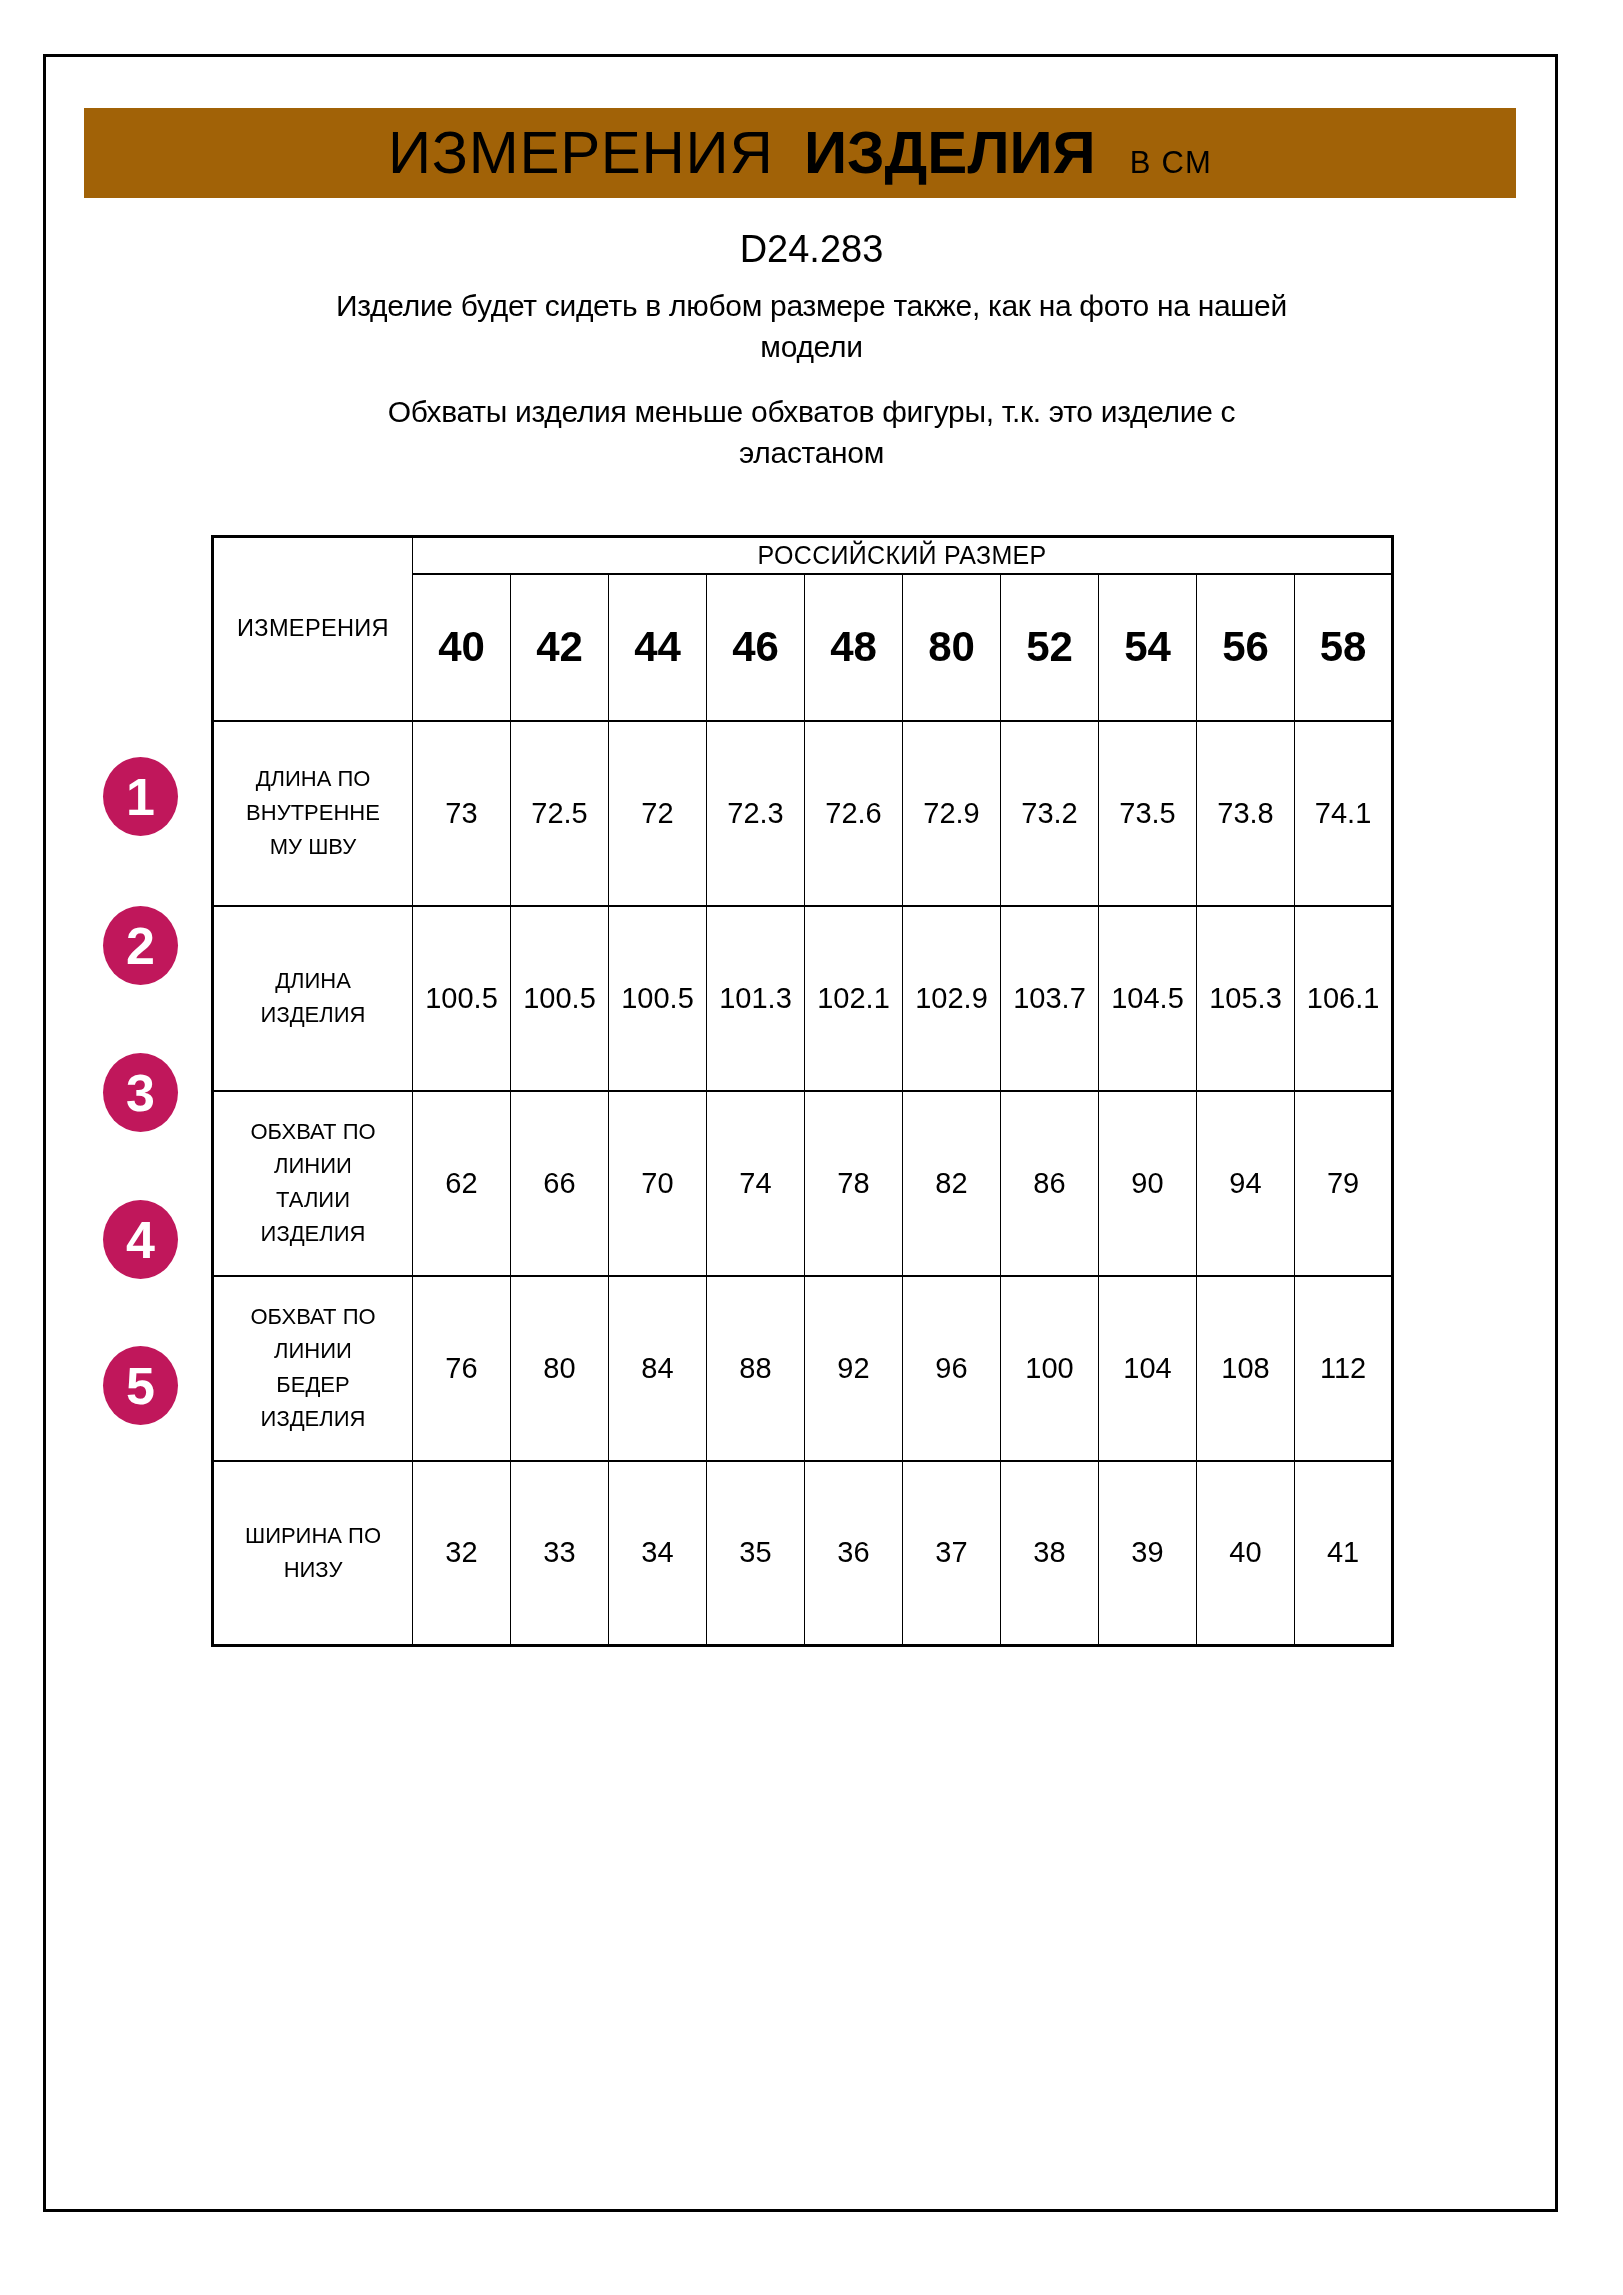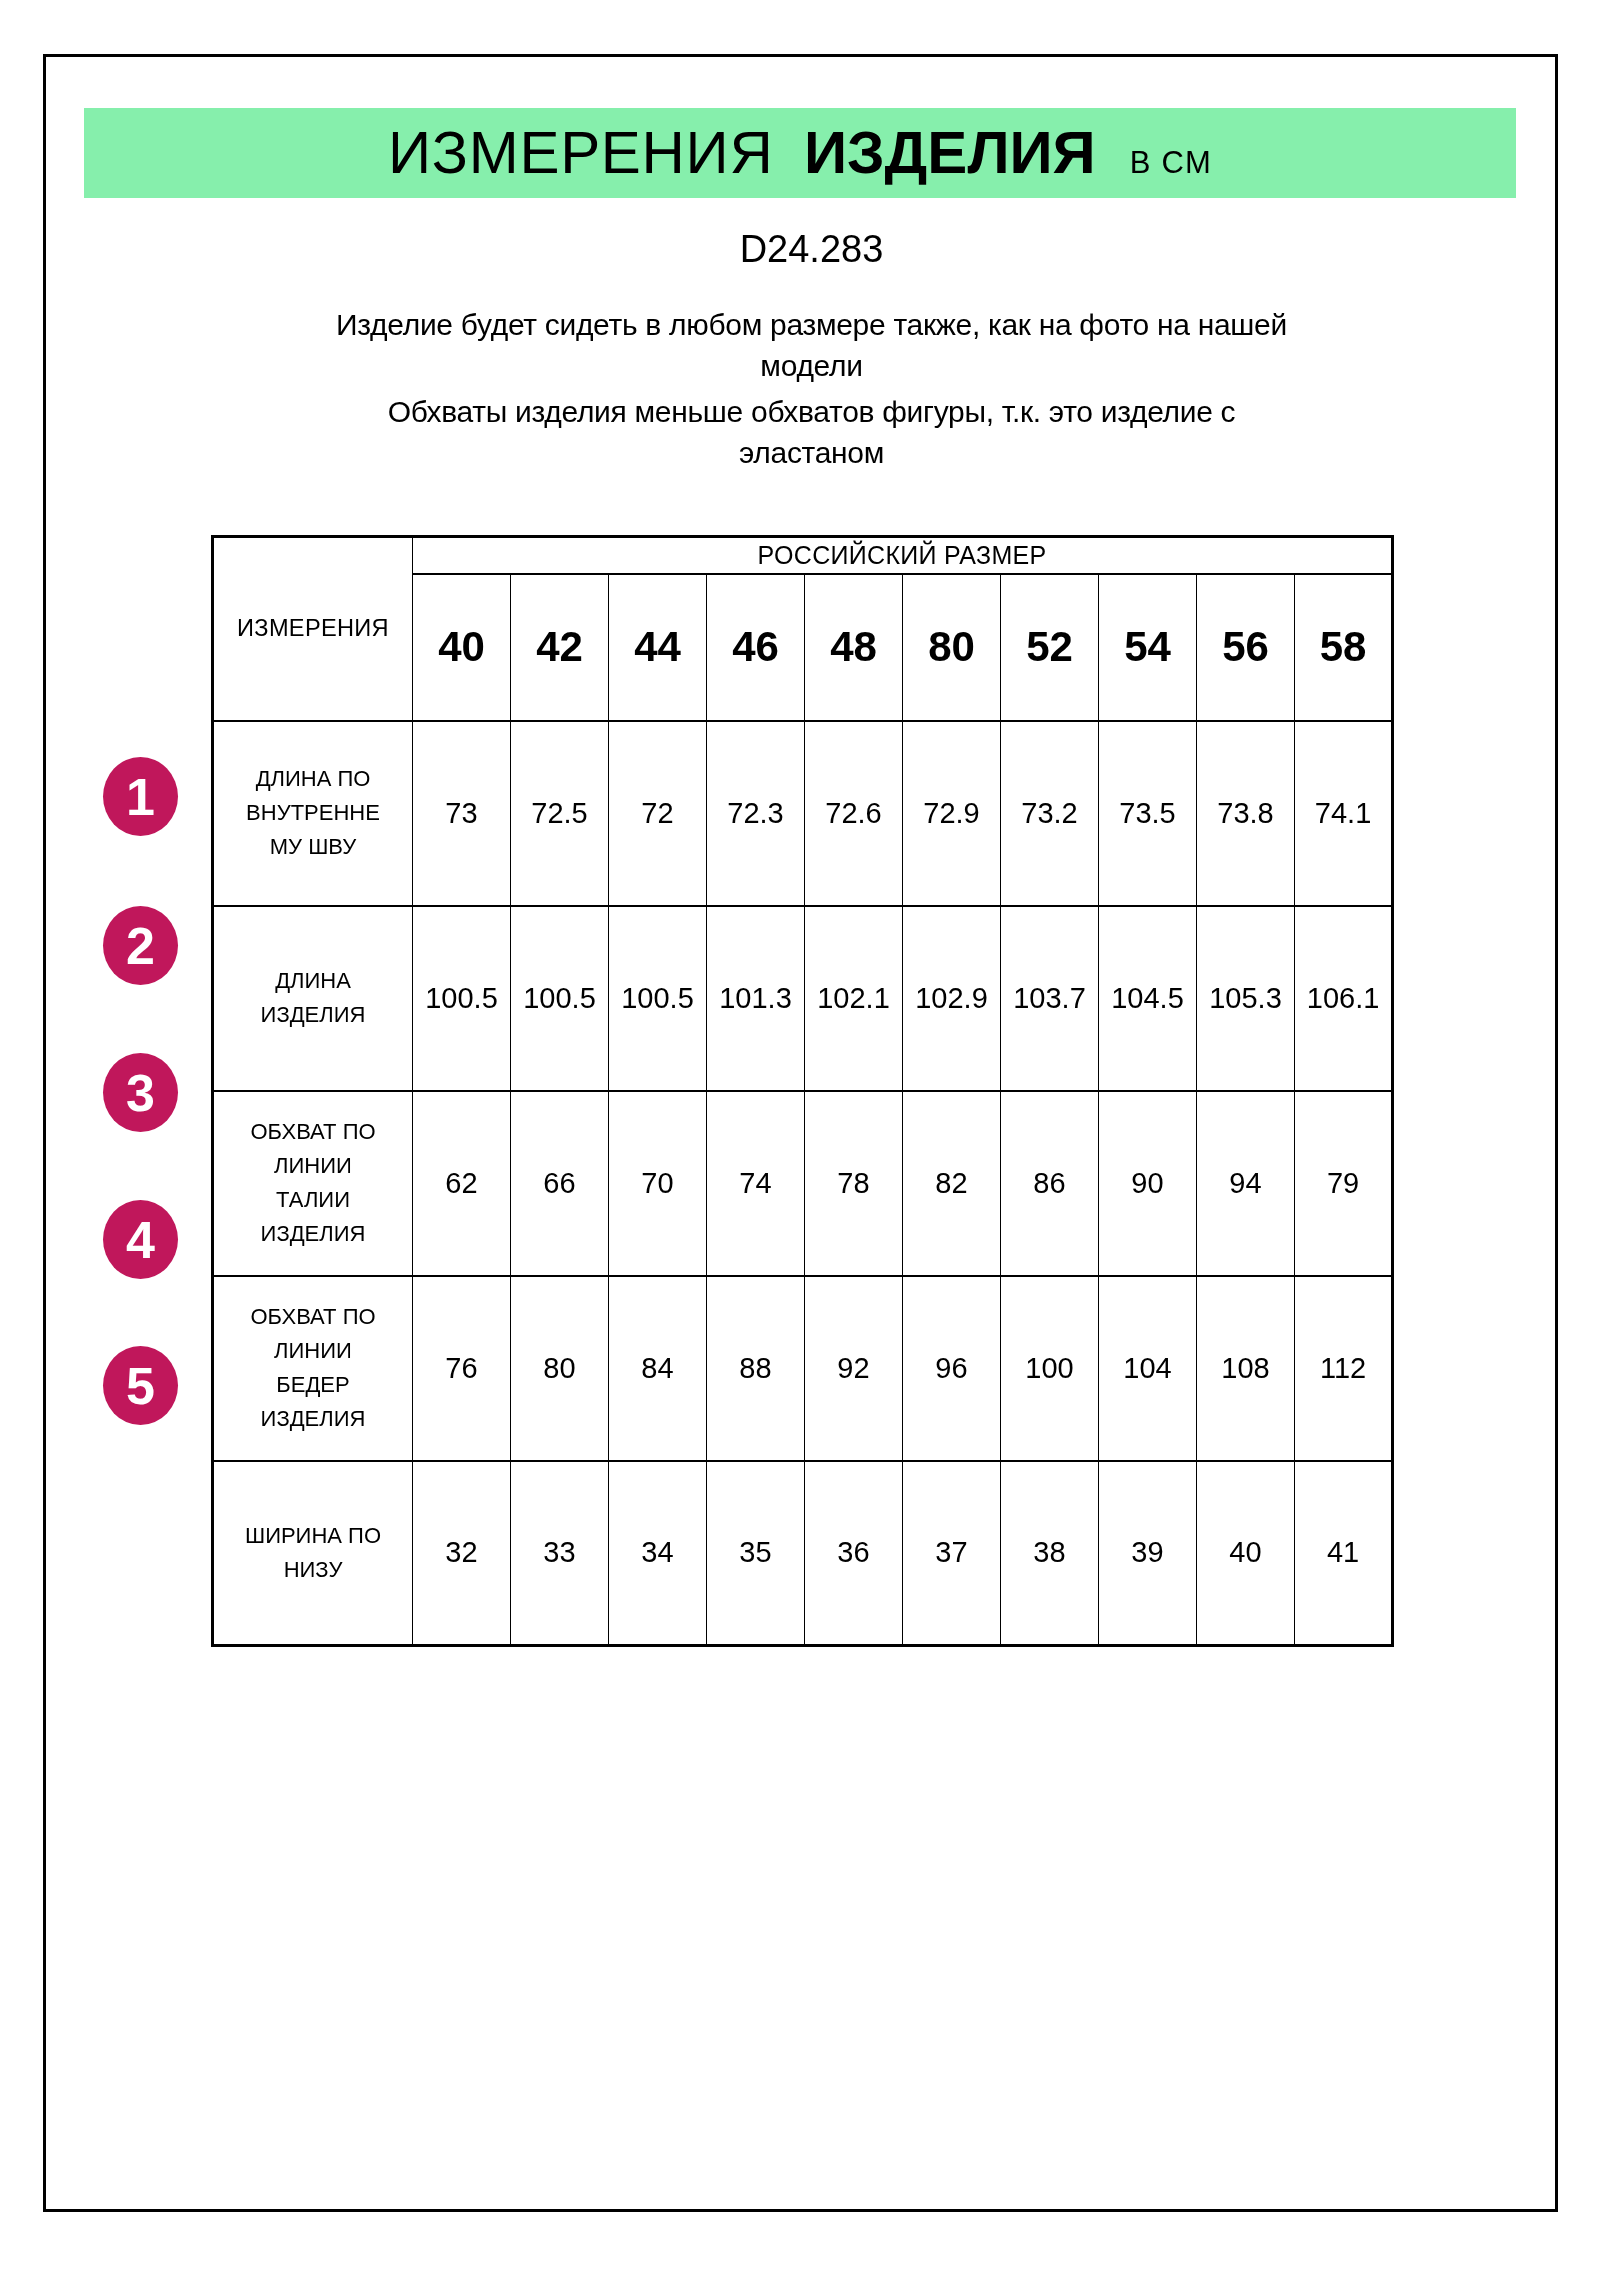--- a/index.html
+++ b/index.html
@@ -55,21 +55,21 @@
   .para {
     position: absolute;
     left: 157px;
     width: 1309px;
     text-align: center;
     font-size: 30px;
     line-height: 1.38;
     white-space: pre-line;
     letter-spacing: -0.3px;
   }
-  .para-fit { top: 304px; }
+  .para-fit { top: 285px; }
   .para-elastane { top: 391px; }
 
   table.size-table {
     position: absolute;
     left: 211px; top: 535px;
     width: 1182px;
     border-collapse: collapse;
     table-layout: fixed;
     border: 3.3px solid #000;
   }
@@ -130,21 +130,21 @@
     letter-spacing: -0.7px;
   }
 </style>
 </head>
 <body>
 
 <div class="page">
 
   <div class="frame"></div>
 
-  <div class="banner" style="background: #86efac; text-align: center;">
+  <div class="banner" style="background: #a16207; text-align: center;">
     <span class="t-main">ИЗМЕРЕНИЯ</span>
     <span class="t-bold">ИЗДЕЛИЯ</span>
     <span class="t-unit">В СМ</span>
   </div>
 
   <div class="product-code">D24.283</div>
 
   <div class="para para-fit">Изделие будет сидеть в любом размере также, как на фото на нашей
 модели</div>
   <div class="para para-elastane">Обхваты изделия меньше обхватов фигуры, т.к. это изделие с

